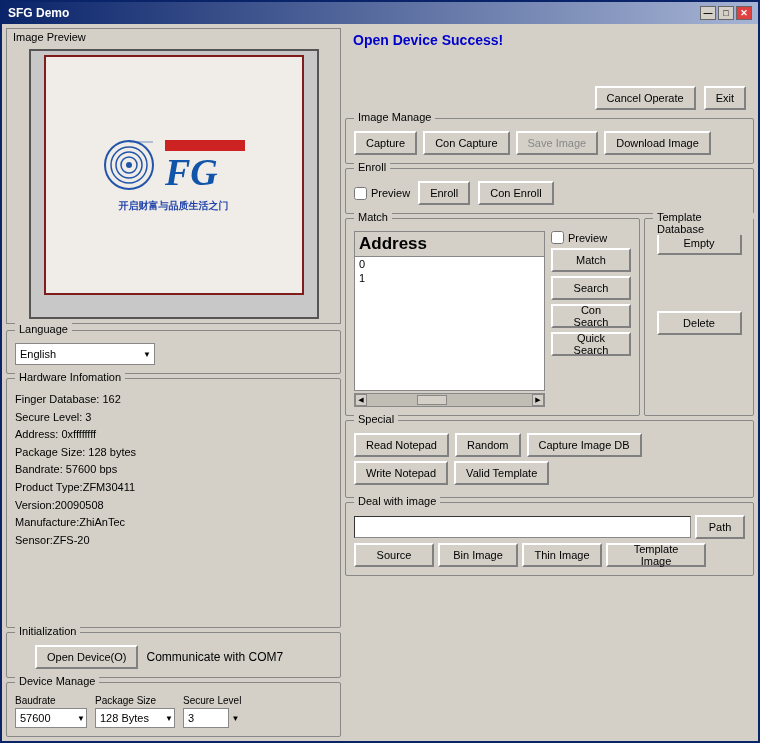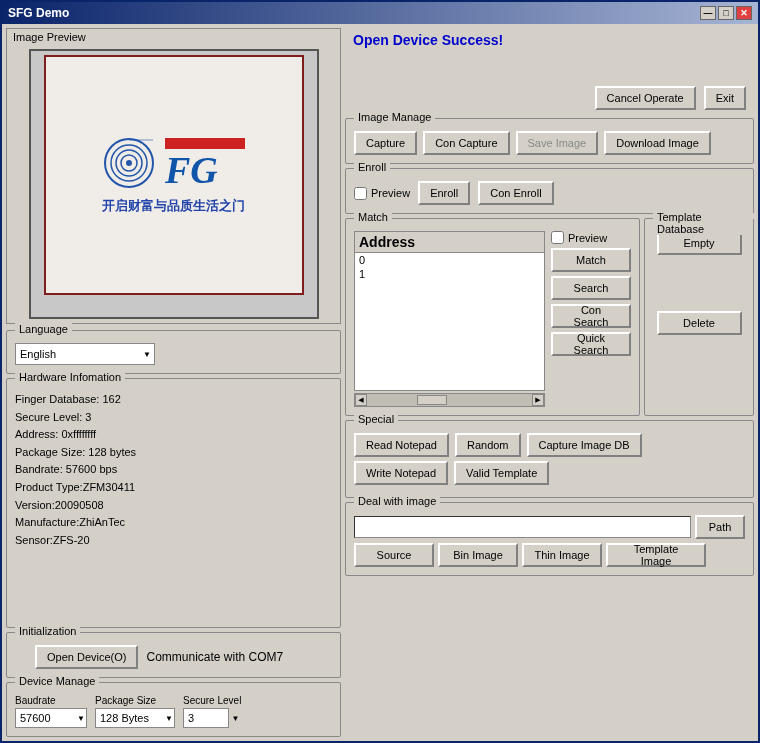--- a/index.html
+++ b/index.html
@@ -256,21 +256,21 @@
       font-size: 11px;
     }
     .match-inner {
       display: flex;
       gap: 6px;
     }
     .address-header {
       background: #d4d0c8;
       border-bottom: 1px solid #888;
       padding: 2px 4px;
-      font-size: 14px;
+      font-size: 17px;
       font-weight: bold;
     }
     .address-row {
       padding: 1px 4px;
       font-size: 11px;
     }
     .match-buttons {
       display: flex;
       flex-direction: column;
       gap: 4px;
@@ -388,21 +388,21 @@
                     <circle cx="27" cy="27" r="8" fill="none" stroke="#2255aa" stroke-width="1.5"></circle>
                     <circle cx="27" cy="27" r="3" fill="#2255aa"></circle>
 
                     <rect x="27" y="3" width="24" height="2" fill="#2255aa" opacity="0.3"></rect>
                   </svg>
                   <div style="display:flex; flex-direction:column; align-items:flex-start;">
                     <div style="background:#cc2222; width:80px; height:11px; margin-bottom:2px;"></div>
                     <div style="font-size:38px; font-weight:bold; color:#1155aa; font-style:italic; line-height:1; font-family:serif;">FG</div>
                   </div>
                 </div>
-                <div style="font-size:13px; color:#2244aa; font-weight:bold; text-align:left;">开启财富与品质生活之门</div>
+                <div style="font-size:10px; color:#2244aa; font-weight:bold; text-align:left;">开启财富与品质生活之门</div>
               </div>
             </div>
           </div>
         </div>
 
         <div class="group-box lang-group" style="padding-top:12px;">
           <span class="group-box-title">Language</span>
           <div class="select-wrapper">
             <select class="select-control" style="width:140px;">
               <option>English</option>

